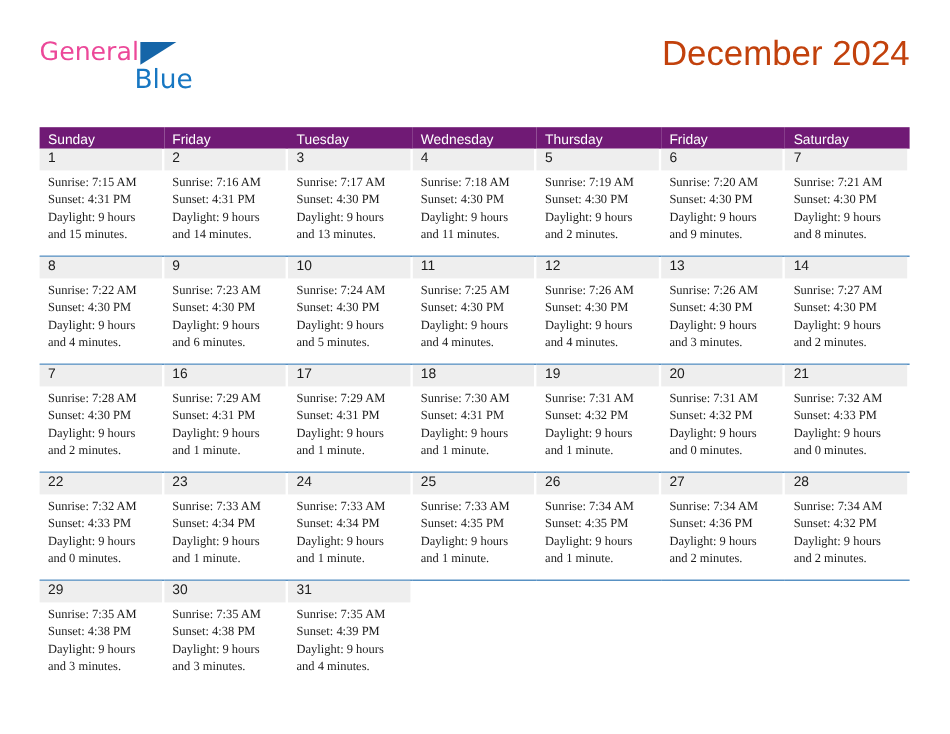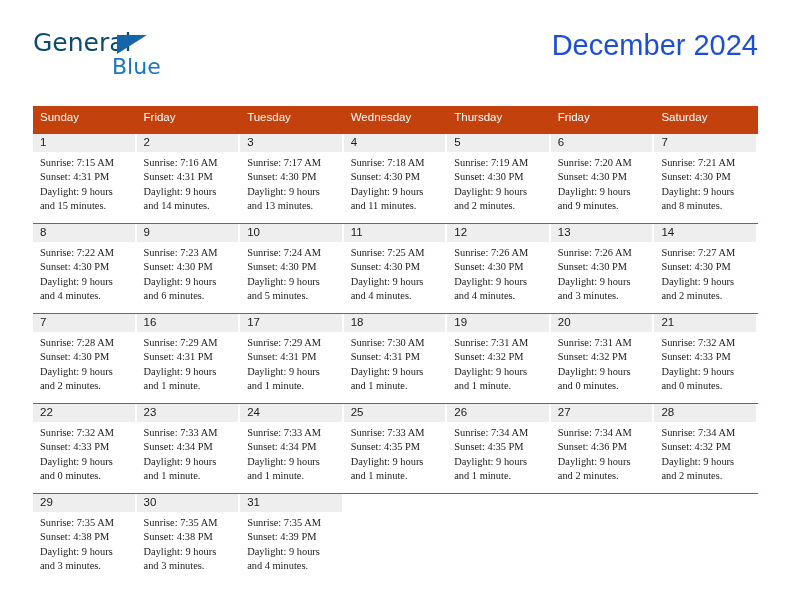--- a/index.html
+++ b/index.html
@@ -33,23 +33,23 @@
     position: absolute;
     left: 0;
     top: 4px;
     width: 130px;
     height: 58px;
   }
   .logo-general {
     position: absolute;
     left: 0;
     top: 0;
-    font-size: 25px;
+    font-size: 21px;
     letter-spacing: 0px;
-    color: #0c4a6e;
+    color: #ec4899;
     font-family: "DejaVu Sans", sans-serif;
     font-weight: 400;
     line-height: 22px;
   }
   .logo-tri {
     position: absolute;
     left: 84px;
     top: 3px;
     width: 0;
     height: 0;
@@ -69,21 +69,21 @@
   }
   .title-block {
     position: absolute;
     right: 0;
     top: 0;
     text-align: right;
   }
   .cal-title {
     font-size: 29px;
     font-weight: 400;
-    color: #1d4ed8;
+    color: #c2410c;
     line-height: 34px;
     white-space: nowrap;
   }
   .cal-subtitle {
     margin-top: 7px;
     font-size: 14.5px;
     font-weight: 400;
     color: #1b1b1b;
     line-height: 18px;
     white-space: nowrap;
@@ -94,26 +94,26 @@
     position: absolute;
     left: 33px;
     top: 106px;
     width: 725px;
     border-collapse: collapse;
     table-layout: fixed;
   }
   .calendar col { width: 103.57px; }
 
   thead th {
-    background: #c2410c;
+    background: #701a75;
     color: #ffffff;
     font-size: 11.5px;
     font-weight: 400;
     text-align: left;
-    padding: 4px 0 11px 7px;
+    padding: 4px 0 1px 7px;
     height: 13px;
     border: none;
   }
 
   tbody tr.week-row > td {
     vertical-align: top;
     padding: 0;
     border-top: 1px solid #3077b5;
     height: 89px;
     background: #ffffff;

